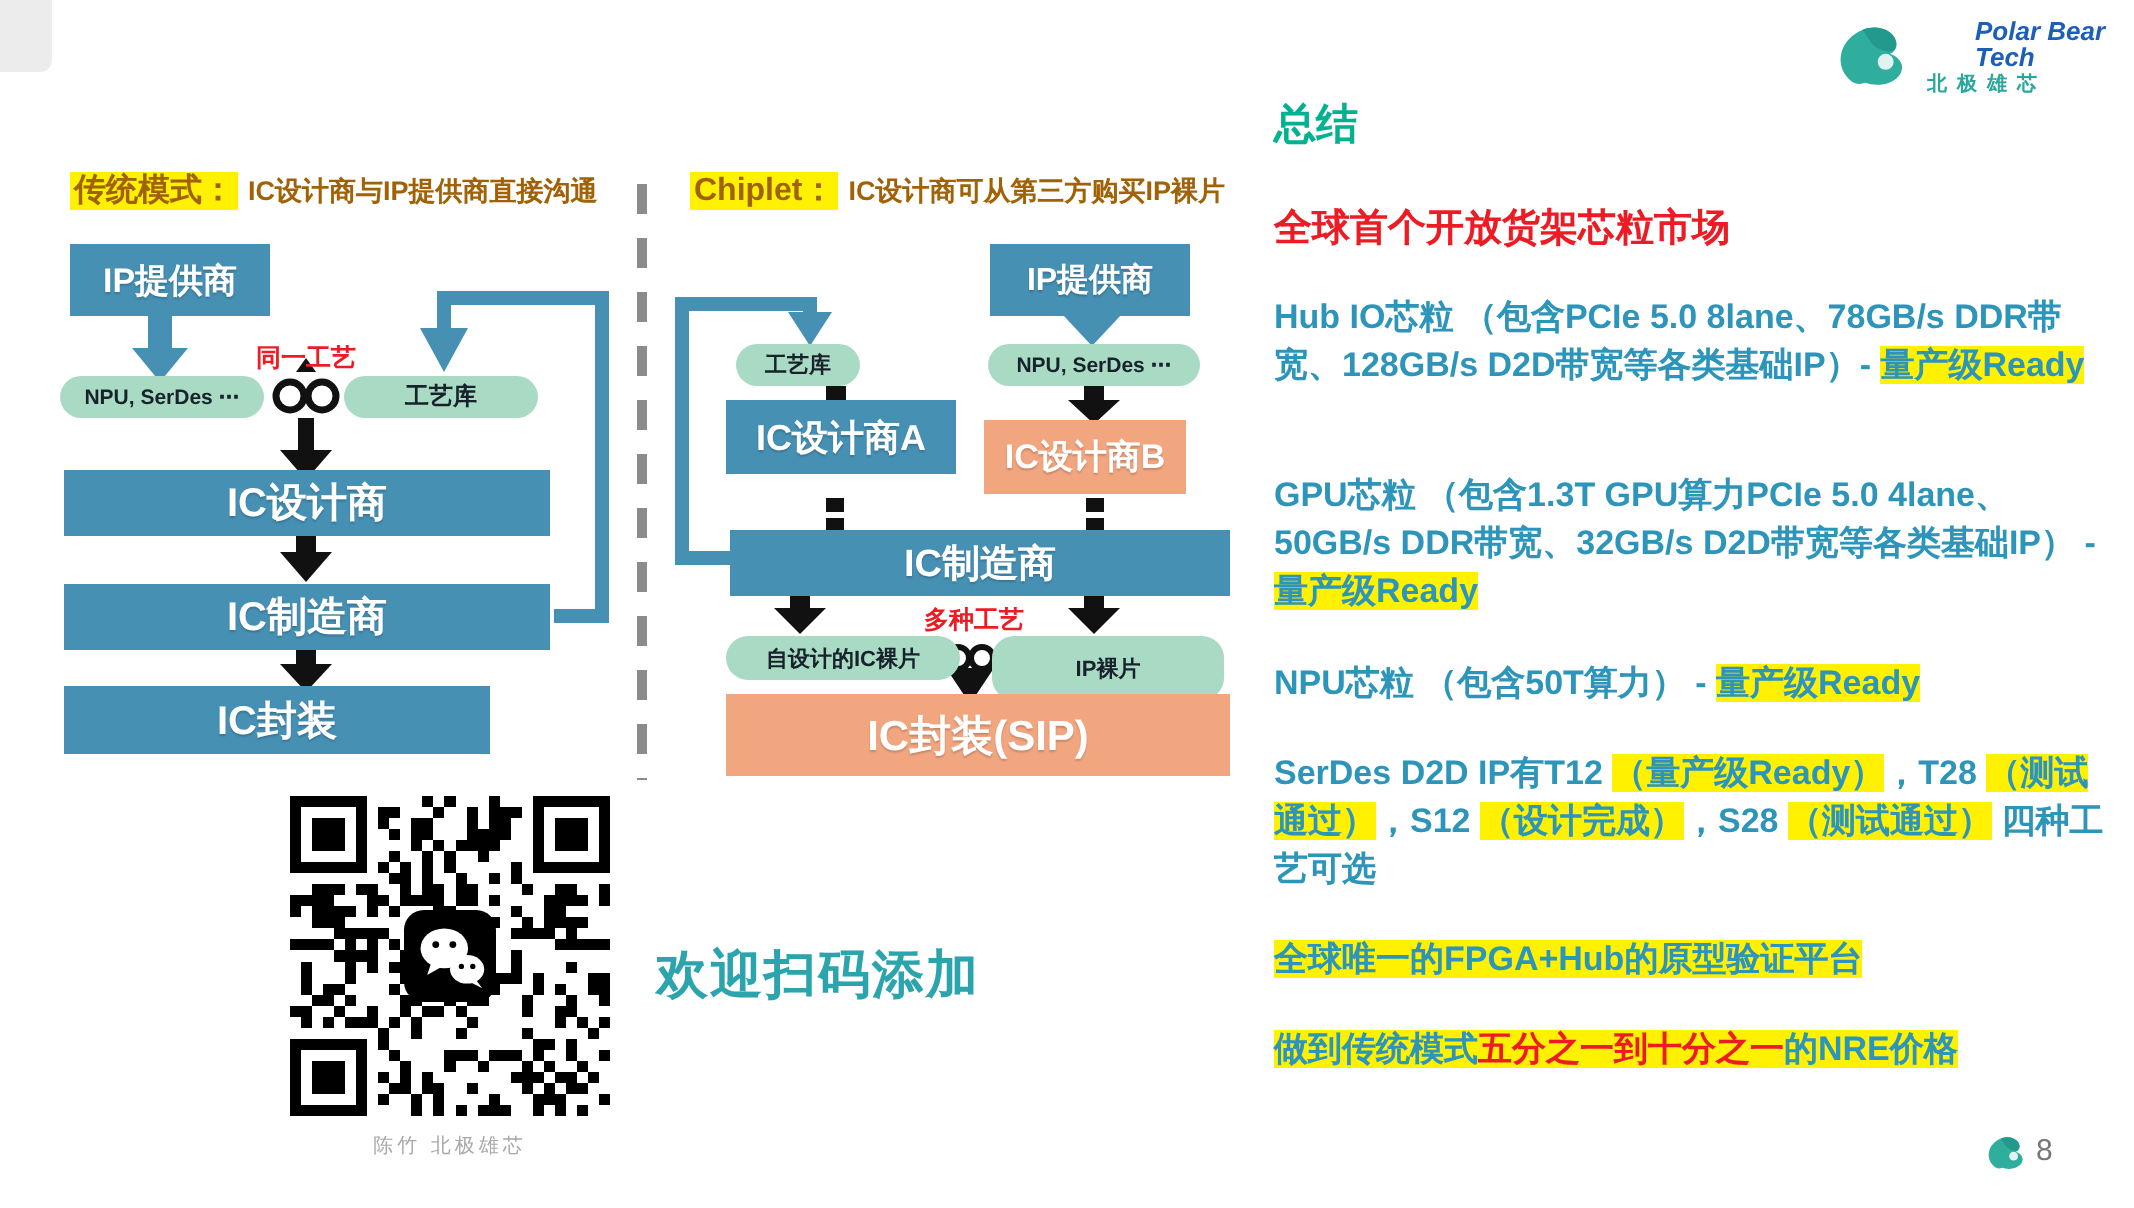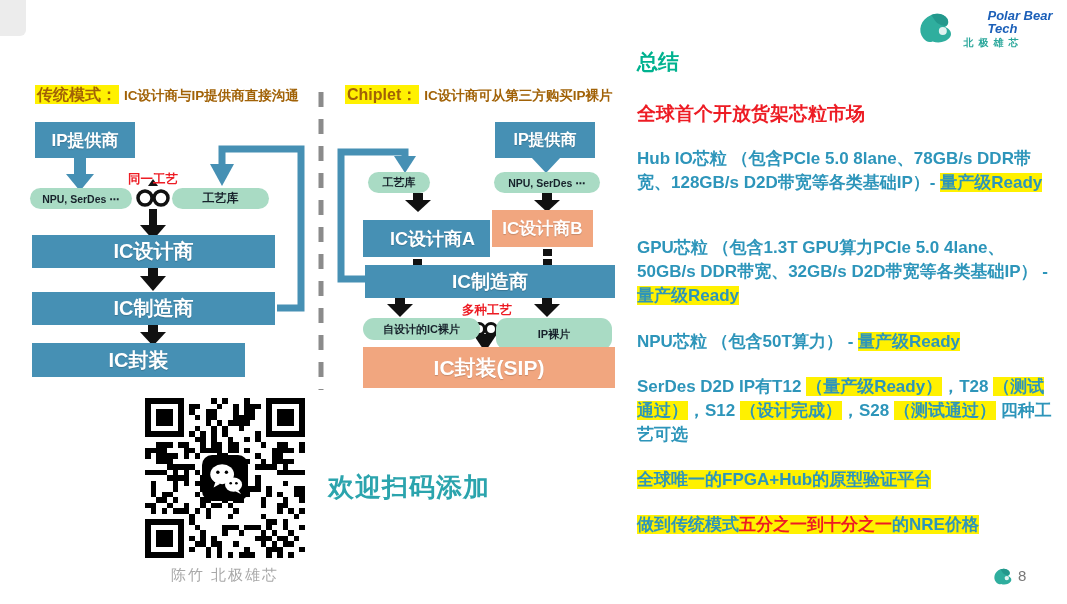--- a/index.html
+++ b/index.html
@@ -40,33 +40,33 @@
   #t-npu{left:30px;top:188px;width:102px;height:21px;font-size:10.5px;}
   #t-same{left:128px;top:171px;}
   #t-lib{left:172px;top:188px;width:97px;height:21px;font-size:12px;}
   #t-designer{left:32px;top:235px;width:243px;height:33px;font-size:20px;}
   #t-manu{left:32px;top:292px;width:243px;height:33px;font-size:20px;}
   #t-pack{left:32px;top:343px;width:213px;height:34px;font-size:20px;}
 
   #c-ip{left:495px;top:122px;width:100px;height:36px;font-size:16px;}
   #c-lib{left:368px;top:172px;width:62px;height:21px;font-size:11px;}
   #c-npu{left:494px;top:172px;width:106px;height:21px;font-size:10.5px;}
-  #c-desA{left:363px;top:220px;width:115px;height:37px;font-size:18px;padding-left:12px;}
+  #c-desA{left:363px;top:200px;width:115px;height:37px;font-size:18px;}
   #c-desB{left:492px;top:210px;width:101px;height:37px;font-size:17px;}
   #c-manu{left:365px;top:265px;width:250px;height:33px;font-size:19px;}
   #c-multi{left:462px;top:302px;}
   #c-selfdie{left:363px;top:318px;width:117px;height:22px;font-size:11px;}
   #c-ipdie{left:496px;top:318px;width:116px;height:32px;font-size:11px;}
   #c-pack{left:363px;top:347px;width:252px;height:41px;font-size:21px;}
 
   
   .qr-wrap{left:145px;top:398px;width:160px;height:160px;}
   .qr-logo{position:absolute;left:57px;top:57px;width:46px;height:46px;background:#000;border-radius:10px;
            display:flex;align-items:center;justify-content:center;}
-  .qr-caption{left:145px;top:566px;width:160px;text-align:center;font-size:15px;color:#a8a8a8;letter-spacing:2px;}
+  .qr-caption{left:145px;top:566px;width:160px;text-align:center;font-size:10px;color:#a8a8a8;letter-spacing:2px;}
   .cta{left:328px;top:470px;font-size:26px;font-weight:bold;color:#2ba4ad;letter-spacing:1px;}
 
   
   #summary{left:637px;top:0;width:424px;height:604px;}
   #summary .heading{position:absolute;left:0;top:48px;margin:0;font-size:21px;font-weight:bold;color:var(--green);}
   #summary .subheading{position:absolute;left:0;top:101px;margin:0;font-size:19px;font-weight:bold;color:var(--red);}
   .bullet{position:absolute;left:0;margin:0;width:424px;font-size:17px;font-weight:bold;
           color:var(--body);line-height:24px;}
   #summary p:nth-of-type(3){top:147px;}
   #summary p:nth-of-type(4){top:236px;}

